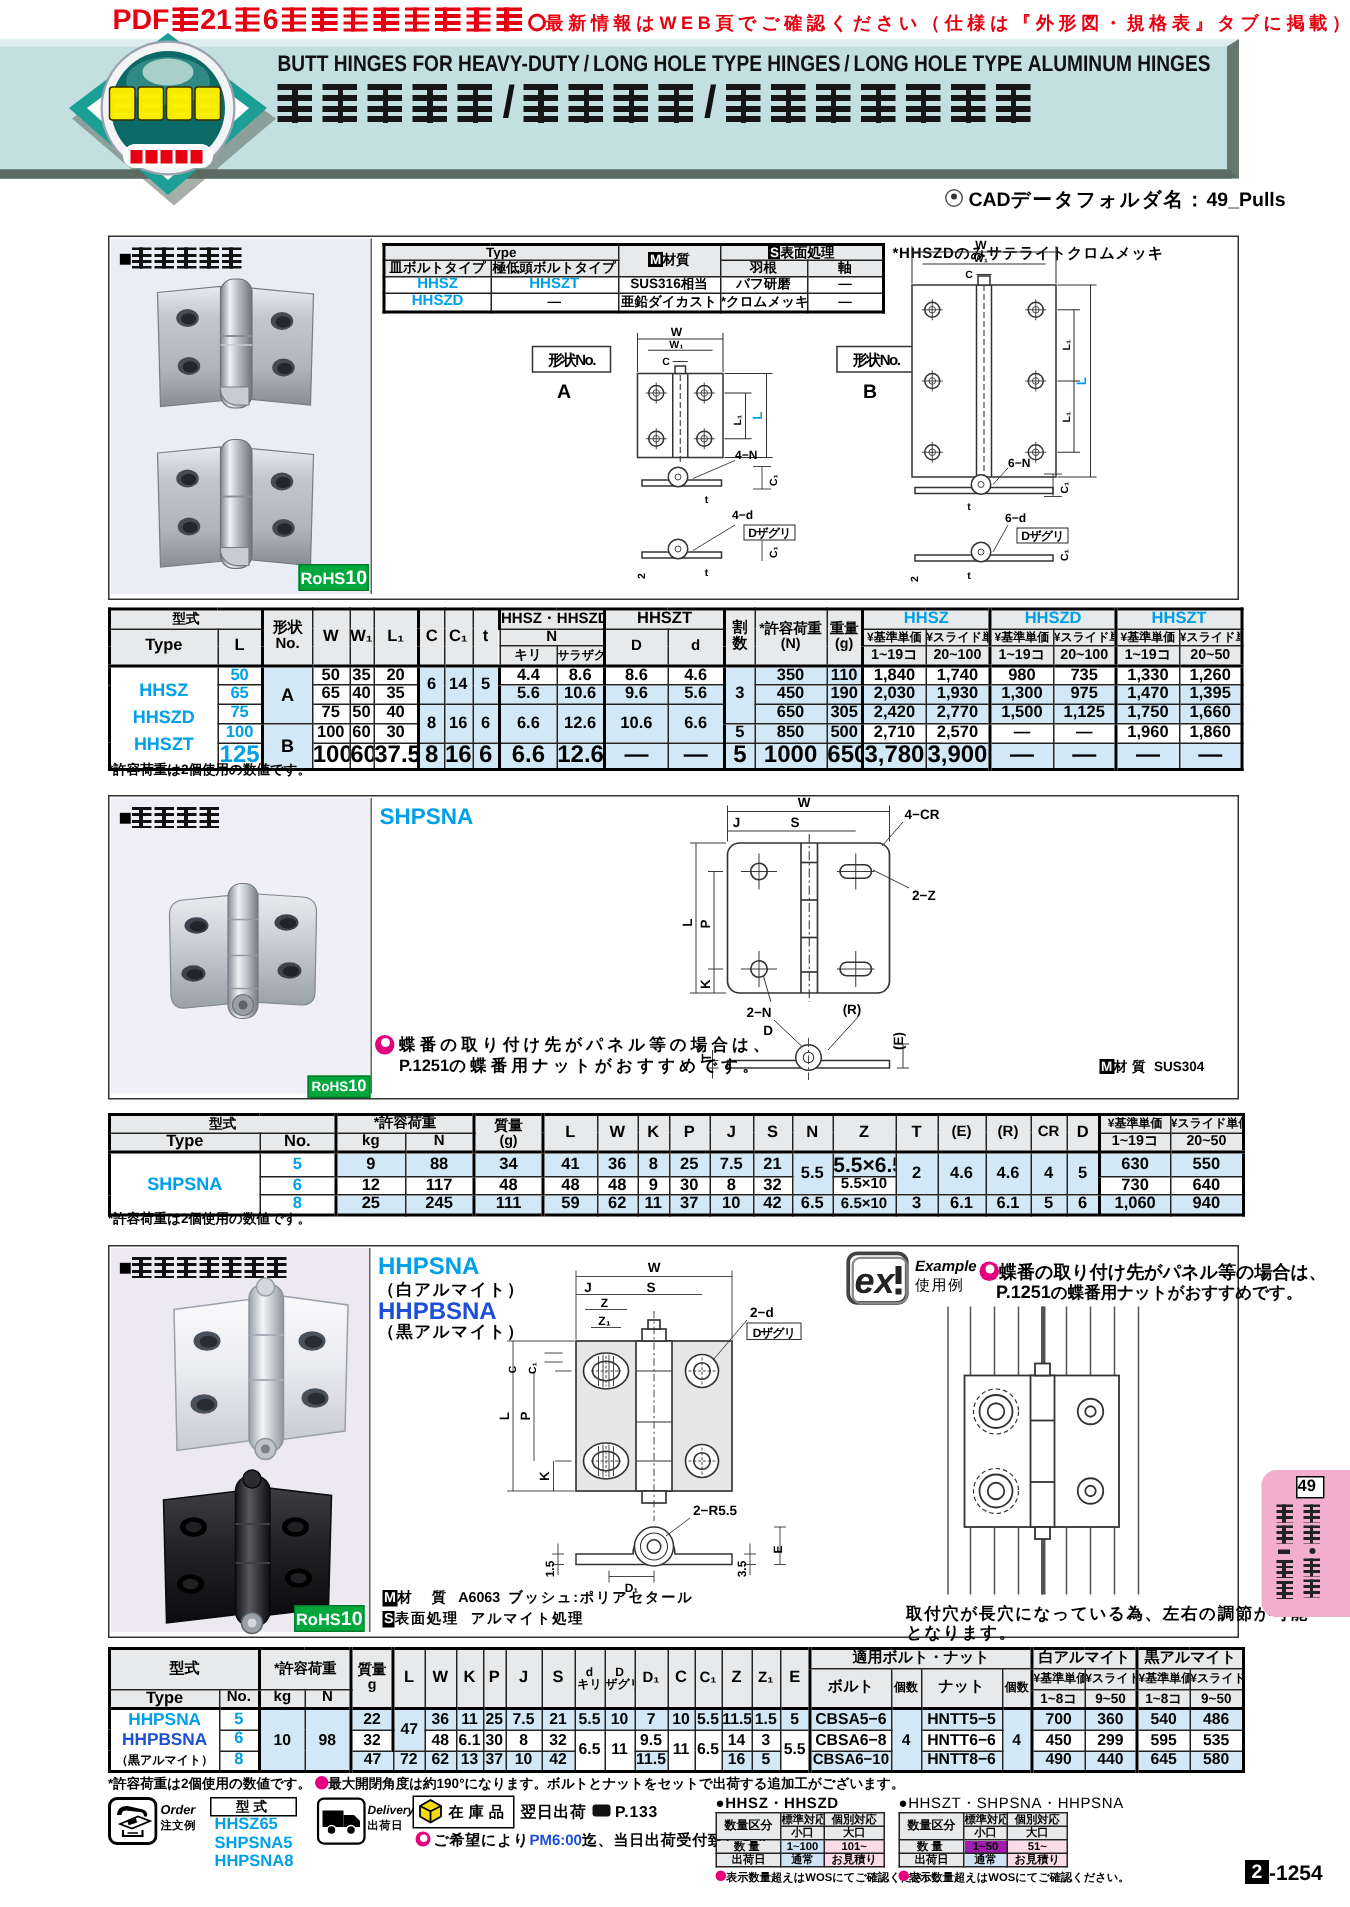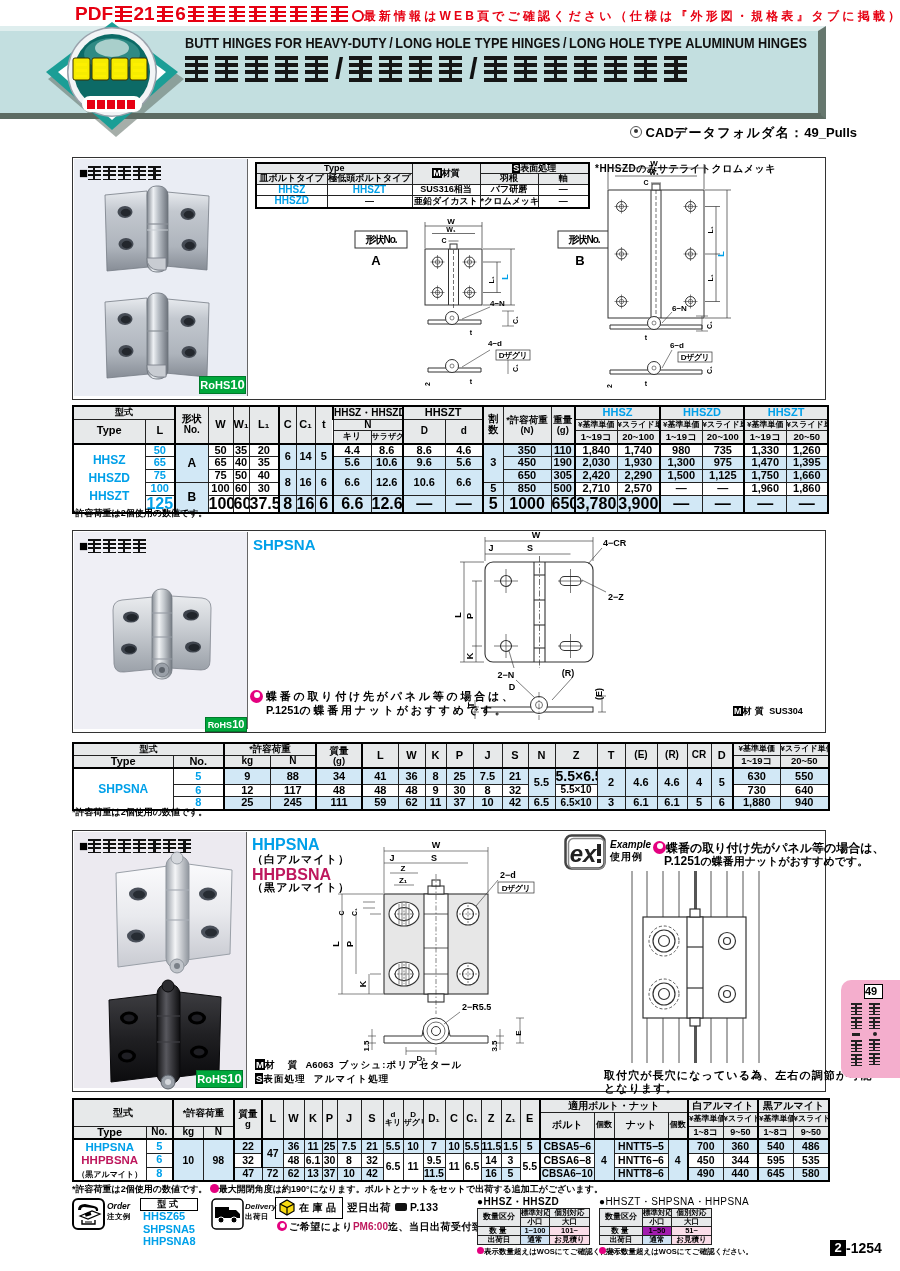--- a/index.html
+++ b/index.html
@@ -1,18 +1,18 @@
 <!DOCTYPE html>
 <html><head><meta charset="utf-8">
 <style>
 html,body{margin:0;padding:0;background:#fff}
 body{width:900px;height:1271px;position:relative;overflow:hidden;font-family:"Liberation Sans",sans-serif;color:#000}
 .ab{position:absolute}
 .cy{color:#00a0e9}
-.mg{color:#be185d}
+.mg{color:#1d4ed8}
 table{border-collapse:collapse;table-layout:fixed}
 td,th{border:1px solid #222;padding:0;text-align:center;vertical-align:middle;overflow:hidden;white-space:nowrap;font-weight:bold;line-height:1.05}
 .hd{background:#e7e9ea;font-size:9px}
 .bl{background:#d2e8f6}
 .wh{background:#fff}
 .b2l{border-left:2px solid #000}
 .b2t{border-top:2px solid #000}
 .b2b{border-bottom:2px solid #000}
 svg text{font-family:"Liberation Sans",sans-serif}
 .rohs{position:absolute;background:#00a73c;border:1px solid #007a2b;color:#fff;font-weight:bold;text-align:center}
@@ -483,21 +483,21 @@
         <td class="bl b2l" rowspan="2">8</td>
         <td class="bl" rowspan="2">16</td>
         <td class="bl" rowspan="2">6</td>
         <td class="bl b2l" rowspan="2">6.6</td>
         <td class="bl" rowspan="2">12.6</td>
         <td class="bl b2l" rowspan="2">10.6</td>
         <td class="bl" rowspan="2">6.6</td>
         <td class="bl">650</td>
         <td class="bl">305</td>
         <td class="bl b2l">2,420</td>
-        <td class="bl">2,290</td>
+        <td class="bl">2,770</td>
         <td class="bl b2l">1,500</td>
         <td class="bl">1,125</td>
         <td class="bl b2l">1,750</td>
         <td class="bl">1,660</td>
       </tr>
 <tr style="height:13px;font-size:11px">
         <td class="wh cy">100</td>
         <td class="bl b2l" rowspan="2" style="font-size:12px">B</td>
         <td class="wh">100</td>
         <td class="wh">60</td>
@@ -763,21 +763,21 @@
         <td class="bl">37</td>
         <td class="bl">10</td>
         <td class="bl">42</td>
         <td class="bl">6.5</td>
         <td class="bl" style="font-size:10px">6.5×10</td>
         <td class="bl">3</td>
         <td class="bl">6.1</td>
         <td class="bl">6.1</td>
         <td class="bl">5</td>
         <td class="bl">6</td>
-        <td class="bl b2l">1,880</td>
+        <td class="bl b2l">1,060</td>
         <td class="bl">940</td>
       </tr>
 </tbody>
   </table>
 
 <div class="ab" style="left:72px;top:806px;font-size:9px;font-weight:bold">*許容荷重は2個使用の数値です。</div>
 
 <div class="ab" style="left:72px;top:830px;width:752px;height:260px;border:1px solid #333;background:#fff"></div>
 
 <div class="ab" style="left:74px;top:832px;width:172px;height:256px;background:#eceaf0;border-right:1px solid #666"></div>
@@ -963,21 +963,21 @@
 
 <svg class="ab" style="left:564px;top:834px" width="44" height="38" viewBox="0 0 44 38">
 <rect x="1.5" y="1.5" width="39" height="33" rx="6" fill="#fff" stroke="#444" stroke-width="2.5"></rect>
 <rect x="4.5" y="4.5" width="36" height="30" rx="5" fill="none" stroke="#888" stroke-width="1.5"></rect>
 <text x="19" y="28" text-anchor="middle" font-size="24" font-weight="bold" font-style="italic" fill="#222" font-family="Liberation Sans">ex</text>
 <rect x="33" y="10" width="4" height="12" fill="#222"></rect>
     <rect x="33" y="25" width="4" height="4" fill="#222"></rect>
 </svg>
 
 <div class="ab" style="left:610px;top:839px;font-size:10px;font-weight:bold;font-style:italic">Example</div>
-<div class="ab" style="left:610px;top:850px;font-size:10px;font-weight:bold;letter-spacing:.1em">使用例</div>
+<div class="ab" style="left:610px;top:850px;font-size:10px;font-weight:normal;letter-spacing:.1em">使用例</div>
 
 <div class="ab" style="left:653px;top:841px;width:13px;height:13px;border-radius:50%;background:#e4007f"></div>
 <div class="ab" style="left:656.5px;top:843px;width:6px;height:6px;border-radius:50%;background:#fff"></div>
 <div class="ab" style="left:666px;top:840px;font-size:12px;font-weight:bold">蝶番の取り付け先がパネル等の場合は、</div>
 <div class="ab" style="left:664px;top:854px;font-size:11px;font-weight:bold"><span style="font-size:12px">P.1251</span><span>の蝶番用ナットがおすすめです。</span></div>
 
 <svg class="ab" style="left:600px;top:866px" width="200" height="200" viewBox="0 0 200 200" fill="none">
 <g stroke="#555" stroke-width="1">
 <line x1="32" y1="5" x2="32" y2="197"></line>
       <line x1="47" y1="5" x2="47" y2="197"></line>
@@ -1129,21 +1129,21 @@
         <td class="wh" rowspan="2">11</td>
         <td class="wh">9.5</td>
         <td class="wh" rowspan="2">11</td>
         <td class="wh" rowspan="2">6.5</td>
         <td class="wh">14</td>
         <td class="wh">3</td>
         <td class="wh" rowspan="2">5.5</td>
         <td class="wh b2l">CBSA6−8</td>
         <td class="wh">HNTT6−6</td>
         <td class="wh b2l">450</td>
-        <td class="wh">344</td>
+        <td class="wh">299</td>
         <td class="wh b2l">595</td>
         <td class="wh">535</td>
       </tr>
 <tr style="height:14px;font-size:10.5px">
         <td class="wh cy" style="font-size:11px">8</td>
         <td class="bl b2l">47</td>
         <td class="bl">72</td>
         <td class="bl">62</td>
         <td class="bl">13</td>
         <td class="bl">37</td>

